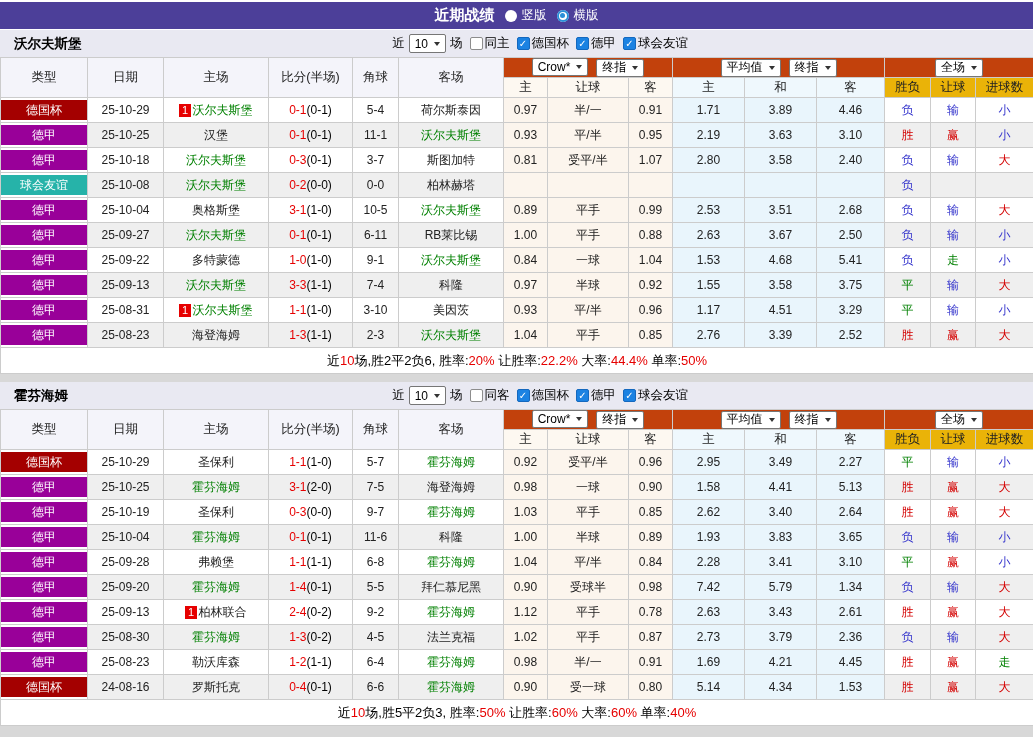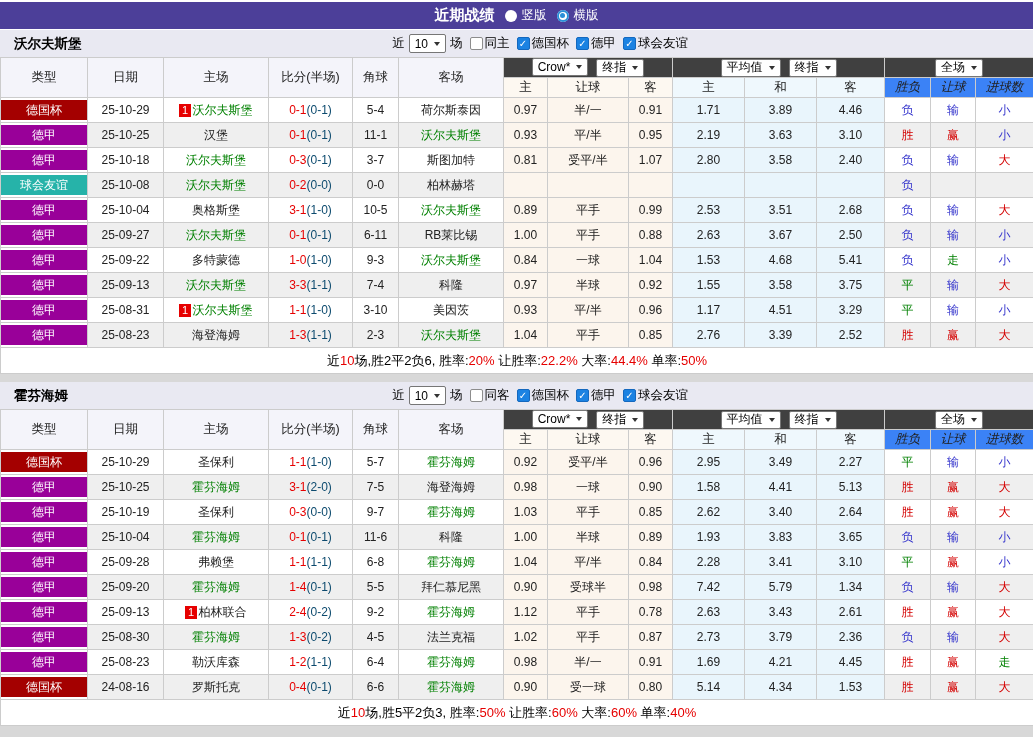--- a/index.html
+++ b/index.html
@@ -31,33 +31,33 @@
     height:19px; padding:0 5px; font-size:12px; color:#000; margin:0 4px; cursor:default;
   }
   .arr { width:0; height:0; border-left:3.5px solid transparent; border-right:3.5px solid transparent; border-top:4.5px solid #333; display:inline-block; margin-left:6px; }
   .cb { width:13px; height:13px; border:1px solid #8d8d8d; border-radius:2px; background:#fff; display:inline-flex; align-items:center; justify-content:center; margin:0 2px 0 7px; }
   .cb.checked { background:#1b82e2; border-color:#1468be; color:#fff; font-size:10px; font-weight:bold; line-height:1; }
   
   table.grid { border-collapse:collapse; width:1033px; table-layout:fixed; background:#fff; }
   table.grid th, table.grid td { border:1px solid #cccccc; text-align:center; padding:0; font-weight:normal; overflow:hidden; white-space:nowrap; }
   thead tr { height:20px; }
   .th-left { background:#f4f4fa; font-size:12.5px; color:#222; }
-  .h1 th.grp { background:#404040; }
+  .h1 th.grp { background:#c2410c; }
   .h2 th { font-size:12.5px; }
   .sub-g1 { background:#fdf8f1; }
   .sub-g2 { background:#eff8fd; }
-  .sub-g3 { background:#3b82f6;font-style:italic; }
+  .sub-g3 { background:#eab308; }
   tbody td { height:25px; font-size:12px; color:#222; }
   tbody td.plain { background:#fff; }
   tbody tr.even td.plain { background:#efefef; }
   td.type { padding:2px; background:#fff; }
   td.type .lg { color:#fff; font-size:12px; height:20px; line-height:20px; }
   .hl { color:#008000; }
   .sc-main { color:#e60000; }
-  .sc-half { color:#0c4a6e; }
+  .sc-half { color:#000000; }
   .redcard { background:#e60000; color:#fff; font-size:11px; padding:0 2.5px; margin-right:2px; display:inline-block; line-height:13px; }
   td.c-crow { background:#fcf5ed; }
   td.c-avg { background:#e9f5fc; }
   td.res.win { color:#d40000; }
   td.res.lose { color:#3333cc; }
   td.res.draw { color:#008000; }
   td.summary { height:26px; font-size:13px; color:#000; background:#fff; }
   td.summary .red { color:#e60000; }
   .gap { height:8px; }
   .hsel { height:18px; }
@@ -277,21 +277,21 @@
         <td class="plain res lose">输</td>
         <td class="plain res lose">小</td>
       </tr>
       <tr class="odd">
         <td class="type">
           <div class="lg" style="background: rgb(153, 0, 153);">德甲</div>
         </td>
         <td class="plain">25-09-22</td>
         <td class="plain"><span>多特蒙德</span></td>
         <td class="plain"><span class="sc-main">1-0</span><span class="sc-half">(1-0)</span></td>
-        <td class="plain">9-3</td>
+        <td class="plain">9-1</td>
         <td class="plain"><span class="hl">沃尔夫斯堡</span></td>
         <td class="c-crow">0.84</td>
         <td class="c-crow">一球</td>
         <td class="c-crow">1.04</td>
         <td class="c-avg">1.53</td>
         <td class="c-avg">4.68</td>
         <td class="c-avg">5.41</td>
         <td class="plain res lose">负</td>
         <td class="plain res draw">走</td>
         <td class="plain res lose">小</td>

